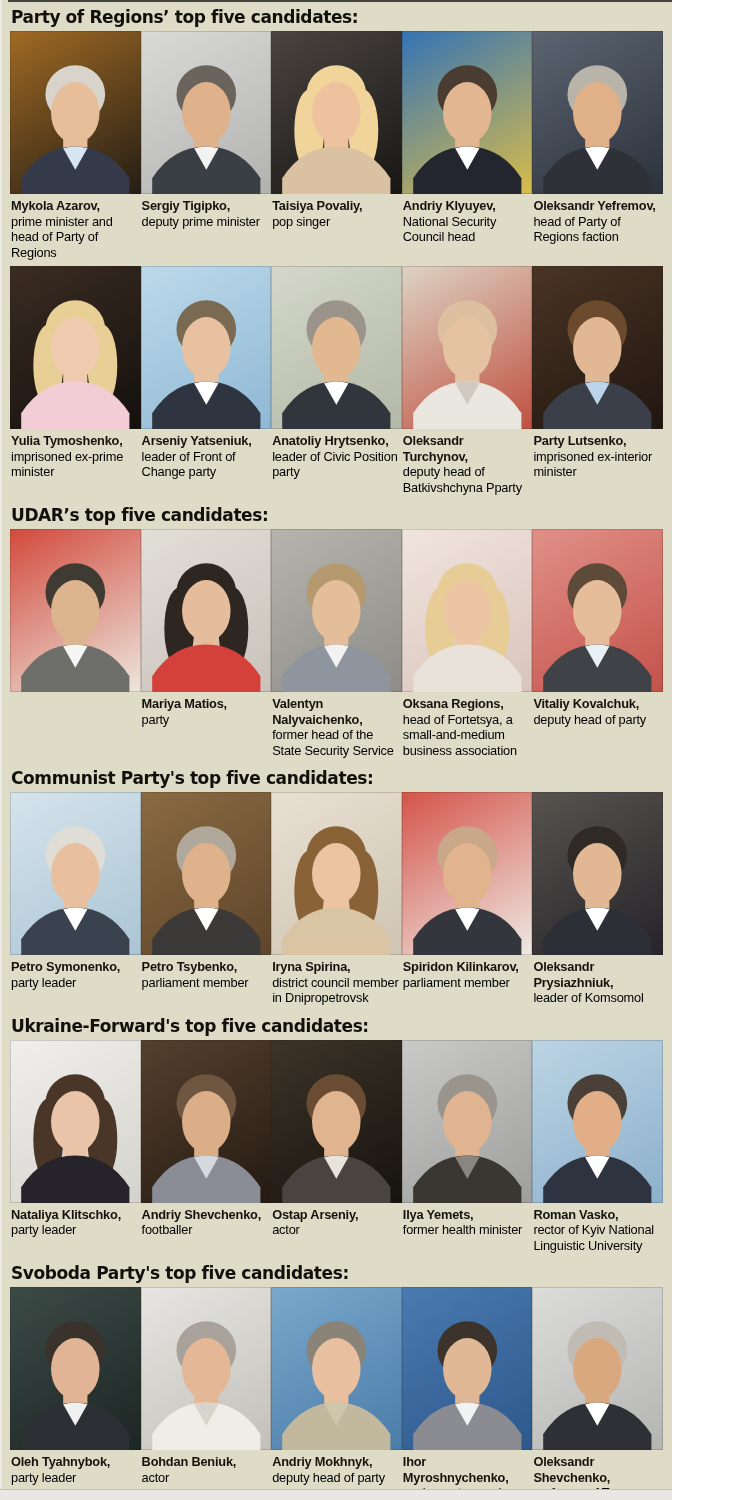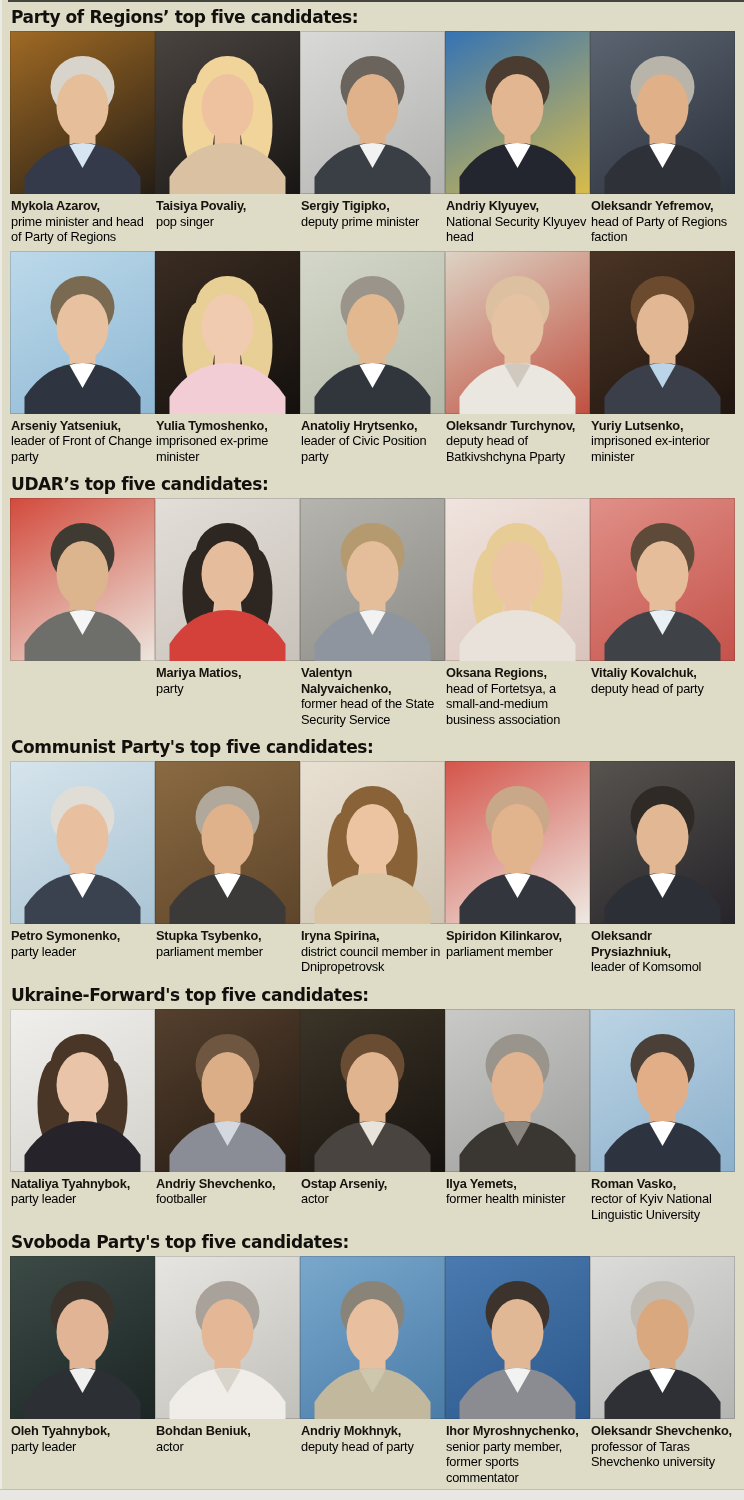--- a/index.html
+++ b/index.html
@@ -1,18 +1,18 @@
 <!DOCTYPE html>
 <html><head>
 <meta charset="utf-8">
 <style>
   html,body{margin:0;padding:0;background:#ffffff;}
   .board{
     position:relative;
-    width:744px;height:1500px;
+    width:672px;height:1500px;
     background:#dedbc7;
     overflow:hidden;
     font-family:"Liberation Sans", sans-serif;
     box-sizing:border-box;
   }
   .top-rule{position:absolute;top:0;left:8px;right:0;height:2px;background:#45443e;}
   .left-edge{position:absolute;top:0;left:0;bottom:0;width:2px;background:#eceae4;}
   .sections{padding:3px 9px 0 10px;}
   .section{margin:0;}
   .heading{
@@ -65,70 +65,70 @@
         <path class="p-collar" d="M 57 114 L 70 137 L 83 114 Q 70 110 57 114 Z"></path>
       </svg>
     </div>
     <figcaption class="caption">
       <span class="name">Mykola Azarov,</span>
       <span class="desc">prime minister and head of Party of Regions</span>
     </figcaption>
   </figure>
 
   <figure class="card">
+    <div class="photo" style="--bg1: #d9d9d7; --bg2: #b2b3b1; --hair: #6a645c; --skin: #dfb28c; --torso: #3a3f45; --collar: #f2f2f2;">
+      <svg class="portrait" viewBox="0 0 140 163" preserveAspectRatio="xMidYMax meet" aria-hidden="true">
+        <ellipse class="p-hairside" cx="41" cy="95" rx="16" ry="44"></ellipse>
+        <ellipse class="p-hairside" cx="99" cy="95" rx="16" ry="44"></ellipse>
+        <ellipse class="p-hair" cx="70" cy="56" rx="32" ry="31"></ellipse>
+        <ellipse class="p-face" cx="70" cy="76" rx="26" ry="33"></ellipse>
+        <rect class="p-neck" x="57" y="100" width="26" height="20"></rect>
+        <path class="p-torso" d="M 12 163 L 12 146 Q 34 112 70 112 Q 106 112 128 146 L 128 163 Z"></path>
+        <path class="p-collar" d="M 57 114 L 70 137 L 83 114 Q 70 110 57 114 Z"></path>
+      </svg>
+    </div>
+    <figcaption class="caption">
+      <span class="name">Sergiy Tigipko,</span>
+      <span class="desc">deputy prime minister</span>
+    </figcaption>
+  </figure>
+
+  <figure class="card">
     <div class="photo long" style="--bg1: #4a4440; --bg2: #181614; --hair: #f0d49a; --skin: #eec29e; --torso: #d9c1a2;">
       <svg class="portrait" viewBox="0 0 140 163" preserveAspectRatio="xMidYMax meet" aria-hidden="true">
         <ellipse class="p-hairside" cx="41" cy="95" rx="16" ry="44"></ellipse>
         <ellipse class="p-hairside" cx="99" cy="95" rx="16" ry="44"></ellipse>
         <ellipse class="p-hair" cx="70" cy="56" rx="32" ry="31"></ellipse>
         <ellipse class="p-face" cx="70" cy="76" rx="26" ry="33"></ellipse>
         <rect class="p-neck" x="57" y="100" width="26" height="20"></rect>
         <path class="p-torso" d="M 12 163 L 12 146 Q 34 112 70 112 Q 106 112 128 146 L 128 163 Z"></path>
         <path class="p-collar" d="M 57 114 L 70 137 L 83 114 Q 70 110 57 114 Z" style="display: none;"></path>
       </svg>
     </div>
     <figcaption class="caption">
       <span class="name">Taisiya Povaliy,</span>
       <span class="desc">pop singer</span>
     </figcaption>
   </figure>
 
   <figure class="card">
-    <div class="photo" style="--bg1: #d9d9d7; --bg2: #b2b3b1; --hair: #6a645c; --skin: #dfb28c; --torso: #3a3f45; --collar: #f2f2f2;">
-      <svg class="portrait" viewBox="0 0 140 163" preserveAspectRatio="xMidYMax meet" aria-hidden="true">
-        <ellipse class="p-hairside" cx="41" cy="95" rx="16" ry="44"></ellipse>
-        <ellipse class="p-hairside" cx="99" cy="95" rx="16" ry="44"></ellipse>
-        <ellipse class="p-hair" cx="70" cy="56" rx="32" ry="31"></ellipse>
-        <ellipse class="p-face" cx="70" cy="76" rx="26" ry="33"></ellipse>
-        <rect class="p-neck" x="57" y="100" width="26" height="20"></rect>
-        <path class="p-torso" d="M 12 163 L 12 146 Q 34 112 70 112 Q 106 112 128 146 L 128 163 Z"></path>
-        <path class="p-collar" d="M 57 114 L 70 137 L 83 114 Q 70 110 57 114 Z"></path>
-      </svg>
-    </div>
-    <figcaption class="caption">
-      <span class="name">Sergiy Tigipko,</span>
-      <span class="desc">deputy prime minister</span>
-    </figcaption>
-  </figure>
-
-  <figure class="card">
     <div class="photo" style="--bg1: #3473b5; --bg2: #d9bc4a; --hair: #4a3c30; --skin: #e2b690; --torso: #23262e; --collar: #ffffff;">
       <svg class="portrait" viewBox="0 0 140 163" preserveAspectRatio="xMidYMax meet" aria-hidden="true">
         <ellipse class="p-hairside" cx="41" cy="95" rx="16" ry="44"></ellipse>
         <ellipse class="p-hairside" cx="99" cy="95" rx="16" ry="44"></ellipse>
         <ellipse class="p-hair" cx="70" cy="56" rx="32" ry="31"></ellipse>
         <ellipse class="p-face" cx="70" cy="76" rx="26" ry="33"></ellipse>
         <rect class="p-neck" x="57" y="100" width="26" height="20"></rect>
         <path class="p-torso" d="M 12 163 L 12 146 Q 34 112 70 112 Q 106 112 128 146 L 128 163 Z"></path>
         <path class="p-collar" d="M 57 114 L 70 137 L 83 114 Q 70 110 57 114 Z"></path>
       </svg>
     </div>
     <figcaption class="caption">
       <span class="name">Andriy Klyuyev,</span>
-      <span class="desc">National Security Klyuyev head</span>
+      <span class="desc">National Security Council head</span>
     </figcaption>
   </figure>
 
   <figure class="card">
     <div class="photo" style="--bg1: #5b6470; --bg2: #2c323c; --hair: #b9b4aa; --skin: #e0b088; --torso: #2e3138; --collar: #ffffff;">
       <svg class="portrait" viewBox="0 0 140 163" preserveAspectRatio="xMidYMax meet" aria-hidden="true">
         <ellipse class="p-hairside" cx="41" cy="95" rx="16" ry="44"></ellipse>
         <ellipse class="p-hairside" cx="99" cy="95" rx="16" ry="44"></ellipse>
         <ellipse class="p-hair" cx="70" cy="56" rx="32" ry="31"></ellipse>
         <ellipse class="p-face" cx="70" cy="76" rx="26" ry="33"></ellipse>
@@ -141,56 +141,56 @@
       <span class="name">Oleksandr Yefremov,</span>
       <span class="desc">head of Party of Regions faction</span>
     </figcaption>
   </figure>
 </div>
   </section>
 
   <section class="section">
     <div class="row">
   <figure class="card">
+    <div class="photo long" style="--bg1: #3a2c22; --bg2: #14100d; --hair: #e8cf96; --skin: #f0cbb0; --torso: #f2cdd5;">
+      <svg class="portrait" viewBox="0 0 140 163" preserveAspectRatio="xMidYMax meet" aria-hidden="true">
+        <ellipse class="p-hairside" cx="41" cy="95" rx="16" ry="44"></ellipse>
+        <ellipse class="p-hairside" cx="99" cy="95" rx="16" ry="44"></ellipse>
+        <ellipse class="p-hair" cx="70" cy="56" rx="32" ry="31"></ellipse>
+        <ellipse class="p-face" cx="70" cy="76" rx="26" ry="33"></ellipse>
+        <rect class="p-neck" x="57" y="100" width="26" height="20"></rect>
+        <path class="p-torso" d="M 12 163 L 12 146 Q 34 112 70 112 Q 106 112 128 146 L 128 163 Z"></path>
+        <path class="p-collar" d="M 57 114 L 70 137 L 83 114 Q 70 110 57 114 Z" style="display: none;"></path>
+      </svg>
+    </div>
+    <figcaption class="caption">
+      <span class="name">Yulia Tymoshenko,</span>
+      <span class="desc">imprisoned ex-prime minister</span>
+    </figcaption>
+  </figure>
+
+  <figure class="card">
     <div class="photo" style="--bg1: #bcd9ea; --bg2: #8fb8d4; --hair: #7a6a52; --skin: #e8c2a0; --torso: #2f3540; --collar: #ffffff;">
       <svg class="portrait" viewBox="0 0 140 163" preserveAspectRatio="xMidYMax meet" aria-hidden="true">
         <ellipse class="p-hairside" cx="41" cy="95" rx="16" ry="44"></ellipse>
         <ellipse class="p-hairside" cx="99" cy="95" rx="16" ry="44"></ellipse>
         <ellipse class="p-hair" cx="70" cy="56" rx="32" ry="31"></ellipse>
         <ellipse class="p-face" cx="70" cy="76" rx="26" ry="33"></ellipse>
         <rect class="p-neck" x="57" y="100" width="26" height="20"></rect>
         <path class="p-torso" d="M 12 163 L 12 146 Q 34 112 70 112 Q 106 112 128 146 L 128 163 Z"></path>
         <path class="p-collar" d="M 57 114 L 70 137 L 83 114 Q 70 110 57 114 Z"></path>
       </svg>
     </div>
     <figcaption class="caption">
       <span class="name">Arseniy Yatseniuk,</span>
       <span class="desc">leader of Front of Change party</span>
     </figcaption>
   </figure>
 
   <figure class="card">
-    <div class="photo long" style="--bg1: #3a2c22; --bg2: #14100d; --hair: #e8cf96; --skin: #f0cbb0; --torso: #f2cdd5;">
-      <svg class="portrait" viewBox="0 0 140 163" preserveAspectRatio="xMidYMax meet" aria-hidden="true">
-        <ellipse class="p-hairside" cx="41" cy="95" rx="16" ry="44"></ellipse>
-        <ellipse class="p-hairside" cx="99" cy="95" rx="16" ry="44"></ellipse>
-        <ellipse class="p-hair" cx="70" cy="56" rx="32" ry="31"></ellipse>
-        <ellipse class="p-face" cx="70" cy="76" rx="26" ry="33"></ellipse>
-        <rect class="p-neck" x="57" y="100" width="26" height="20"></rect>
-        <path class="p-torso" d="M 12 163 L 12 146 Q 34 112 70 112 Q 106 112 128 146 L 128 163 Z"></path>
-        <path class="p-collar" d="M 57 114 L 70 137 L 83 114 Q 70 110 57 114 Z" style="display: none;"></path>
-      </svg>
-    </div>
-    <figcaption class="caption">
-      <span class="name">Yulia Tymoshenko,</span>
-      <span class="desc">imprisoned ex-prime minister</span>
-    </figcaption>
-  </figure>
-
-  <figure class="card">
     <div class="photo" style="--bg1: #d4d7c9; --bg2: #b3b8a8; --hair: #9a948a; --skin: #e2b891; --torso: #31353c; --collar: #ffffff;">
       <svg class="portrait" viewBox="0 0 140 163" preserveAspectRatio="xMidYMax meet" aria-hidden="true">
         <ellipse class="p-hairside" cx="41" cy="95" rx="16" ry="44"></ellipse>
         <ellipse class="p-hairside" cx="99" cy="95" rx="16" ry="44"></ellipse>
         <ellipse class="p-hair" cx="70" cy="56" rx="32" ry="31"></ellipse>
         <ellipse class="p-face" cx="70" cy="76" rx="26" ry="33"></ellipse>
         <rect class="p-neck" x="57" y="100" width="26" height="20"></rect>
         <path class="p-torso" d="M 12 163 L 12 146 Q 34 112 70 112 Q 106 112 128 146 L 128 163 Z"></path>
         <path class="p-collar" d="M 57 114 L 70 137 L 83 114 Q 70 110 57 114 Z"></path>
       </svg>
@@ -225,21 +225,21 @@
         <ellipse class="p-hairside" cx="41" cy="95" rx="16" ry="44"></ellipse>
         <ellipse class="p-hairside" cx="99" cy="95" rx="16" ry="44"></ellipse>
         <ellipse class="p-hair" cx="70" cy="56" rx="32" ry="31"></ellipse>
         <ellipse class="p-face" cx="70" cy="76" rx="26" ry="33"></ellipse>
         <rect class="p-neck" x="57" y="100" width="26" height="20"></rect>
         <path class="p-torso" d="M 12 163 L 12 146 Q 34 112 70 112 Q 106 112 128 146 L 128 163 Z"></path>
         <path class="p-collar" d="M 57 114 L 70 137 L 83 114 Q 70 110 57 114 Z"></path>
       </svg>
     </div>
     <figcaption class="caption">
-      <span class="name">Yuriy Lutsenko,</span>
+      <span class="name">Party Lutsenko,</span>
       <span class="desc">imprisoned ex-interior minister</span>
     </figcaption>
   </figure>
 </div>
   </section>
 
   <section class="section">
     <h2 class="heading">UDAR’s top five candidates:</h2>
     <div class="row">
   <figure class="card">
@@ -357,21 +357,21 @@
         <ellipse class="p-hairside" cx="41" cy="95" rx="16" ry="44"></ellipse>
         <ellipse class="p-hairside" cx="99" cy="95" rx="16" ry="44"></ellipse>
         <ellipse class="p-hair" cx="70" cy="56" rx="32" ry="31"></ellipse>
         <ellipse class="p-face" cx="70" cy="76" rx="26" ry="33"></ellipse>
         <rect class="p-neck" x="57" y="100" width="26" height="20"></rect>
         <path class="p-torso" d="M 12 163 L 12 146 Q 34 112 70 112 Q 106 112 128 146 L 128 163 Z"></path>
         <path class="p-collar" d="M 57 114 L 70 137 L 83 114 Q 70 110 57 114 Z"></path>
       </svg>
     </div>
     <figcaption class="caption">
-      <span class="name">Stupka Tsybenko,</span>
+      <span class="name">Petro Tsybenko,</span>
       <span class="desc">parliament member</span>
     </figcaption>
   </figure>
 
   <figure class="card">
     <div class="photo long" style="--bg1: #e8e0d2; --bg2: #cfc4b2; --hair: #8a6238; --skin: #ecc4a2; --torso: #d9c4a4;">
       <svg class="portrait" viewBox="0 0 140 163" preserveAspectRatio="xMidYMax meet" aria-hidden="true">
         <ellipse class="p-hairside" cx="41" cy="95" rx="16" ry="44"></ellipse>
         <ellipse class="p-hairside" cx="99" cy="95" rx="16" ry="44"></ellipse>
         <ellipse class="p-hair" cx="70" cy="56" rx="32" ry="31"></ellipse>
@@ -434,21 +434,21 @@
         <ellipse class="p-hairside" cx="41" cy="95" rx="16" ry="44"></ellipse>
         <ellipse class="p-hairside" cx="99" cy="95" rx="16" ry="44"></ellipse>
         <ellipse class="p-hair" cx="70" cy="56" rx="32" ry="31"></ellipse>
         <ellipse class="p-face" cx="70" cy="76" rx="26" ry="33"></ellipse>
         <rect class="p-neck" x="57" y="100" width="26" height="20"></rect>
         <path class="p-torso" d="M 12 163 L 12 146 Q 34 112 70 112 Q 106 112 128 146 L 128 163 Z"></path>
         <path class="p-collar" d="M 57 114 L 70 137 L 83 114 Q 70 110 57 114 Z" style="display: none;"></path>
       </svg>
     </div>
     <figcaption class="caption">
-      <span class="name">Nataliya Tyahnybok,</span>
+      <span class="name">Nataliya Klitschko,</span>
       <span class="desc">party leader</span>
     </figcaption>
   </figure>
 
   <figure class="card">
     <div class="photo" style="--bg1: #55402e; --bg2: #241a12; --hair: #6e5640; --skin: #dcae88; --torso: #8a8d96; --collar: #d4d9e0;">
       <svg class="portrait" viewBox="0 0 140 163" preserveAspectRatio="xMidYMax meet" aria-hidden="true">
         <ellipse class="p-hairside" cx="41" cy="95" rx="16" ry="44"></ellipse>
         <ellipse class="p-hairside" cx="99" cy="95" rx="16" ry="44"></ellipse>
         <ellipse class="p-hair" cx="70" cy="56" rx="32" ry="31"></ellipse>

